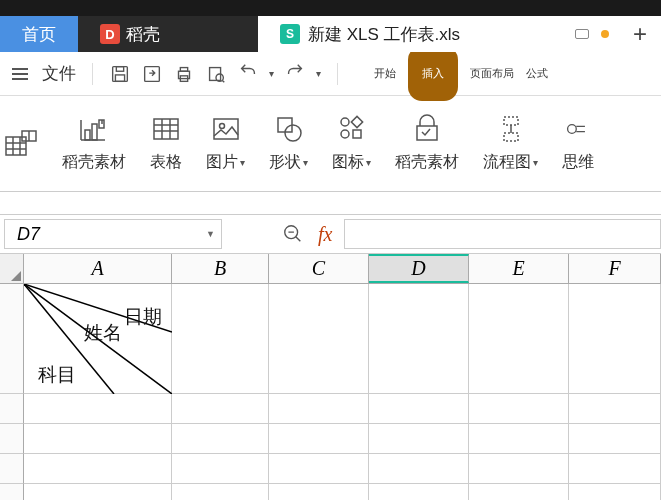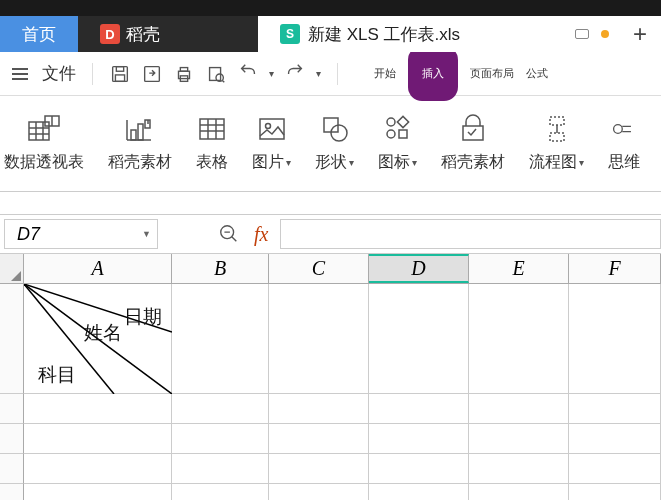--- a/index.html
+++ b/index.html
@@ -16,29 +16,29 @@
 .dot { width: 8px; height: 8px; background: #f5a623; border-radius: 50%; }
 .window-icon { width: 14px; height: 10px; border: 1px solid #888; border-radius: 2px; }
 .plus { font-size: 24px; color: #444; font-weight: 300; }
 .qat { height: 44px; border-bottom: 1px solid #ddd; display: flex; align-items: center; padding: 0 8px; gap: 10px; }
 .hamburger { display: flex; flex-direction: column; gap: 3px; padding: 4px; }
 .hamburger span { width: 16px; height: 2px; background: #555; }
 .qat-text { font-size: 17px; color: #333; }
 .qat-icon { color: #555; stroke: #555; }
 .qat-sep { width: 1px; height: 22px; background: #ddd; margin: 0 6px; }
 .menulist { display: flex; gap: 12px; margin-left: 20px; font-size: 11px; color: #333; align-items: center; }
-.menu-active { background: #701a75; color: #fff; padding: 20px 14px; border-radius: 14px; }
+.menu-active { background: #a16207; color: #fff; padding: 20px 14px; border-radius: 14px; }
 .ribbon { height: 96px; border-bottom: 1px solid #ccc; display: flex; align-items: center; padding: 0 4px; gap: 24px; }
 .ribbon-item { display: flex; flex-direction: column; align-items: center; gap: 8px; font-size: 16px; color: #333; }
 .ribbon-item .lbl { display: flex; align-items: center; gap: 2px; }
 .chev { font-size: 10px; color: #555; }
 .ribbon svg { stroke: #555; }
 .spacer { height: 22px; }
 .fxbar { height: 40px; border-top: 1px solid #ccc; border-bottom: 1px solid #ccc; display: flex; align-items: center; }
-.namebox { width: 154px; height: 30px; border: 1px solid #ccc; margin-left: 4px; display: flex; align-items: center; padding: 0 12px; font-size: 18px; font-style: italic; font-family: "Times New Roman", serif; position: relative; }
+.namebox { width: 218px; height: 30px; border: 1px solid #ccc; margin-left: 4px; display: flex; align-items: center; padding: 0 12px; font-size: 18px; font-style: italic; font-family: "Times New Roman", serif; position: relative; }
 .namebox .dd { position: absolute; right: 6px; font-size: 9px; color: #666; }
 .fx-icons { display: flex; align-items: center; gap: 14px; margin-left: 60px; }
 .fx-input { flex: 1; height: 30px; border: 1px solid #ccc; margin-left: 12px; }
 .grid { position: relative; }
 .colhdr { height: 30px; display: flex; border-bottom: 1px solid #aaa; }
 .corner { width: 24px; border-right: 1px solid #aaa; background: #f0f0f0; position: relative; }
 .corner::after { content: ""; position: absolute; right: 2px; bottom: 2px; border-left: 10px solid transparent; border-bottom: 10px solid #888; }
 .col { border-right: 1px solid #aaa; background: #fafafa; display: flex; align-items: center; justify-content: center; font-family: "Times New Roman", serif; font-style: italic; font-size: 20px; }
 .col.A { width: 148px; } .col.B { width: 97px; } .col.C { width: 100px; }
 .col.D { width: 100px; background: #e0e0e0; border-top: 2px solid #1abc9c; border-bottom: 2px solid #1abc9c; }
@@ -125,21 +125,20 @@
 </div>
 
 <div class="ribbon">
   <div class="ribbon-item">
     <svg width="34" height="30" viewBox="0 0 34 30" fill="none" stroke-width="1.5">
         <rect x="2" y="8" width="20" height="18"></rect>
         <path d="M2 14h20M2 20h20M9 8v18M16 8v18"></path>
         <rect x="18" y="2" width="14" height="10"></rect>
         <path d="M25 2v10"></path>
       </svg>
-    <span class="lbl">数据透视表</span>
   </div>
   <div class="ribbon-item">
     <svg width="34" height="30" viewBox="0 0 34 30" fill="none" stroke-width="1.5">
         <path d="M4 26V6M4 26h24"></path>
         <rect x="8" y="16" width="5" height="10"></rect>
         <rect x="15" y="10" width="5" height="16"></rect>
         <rect x="22" y="6" width="5" height="8"></rect>
         <path d="M25 6v4"></path>
       </svg>
     <span class="lbl">稻壳素材</span>

